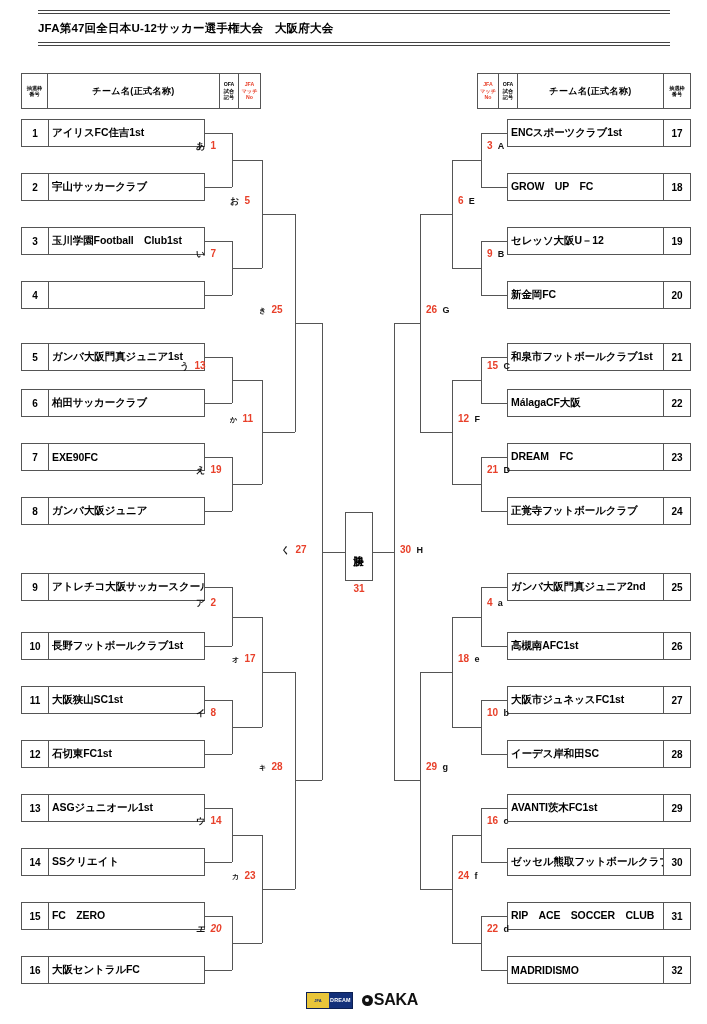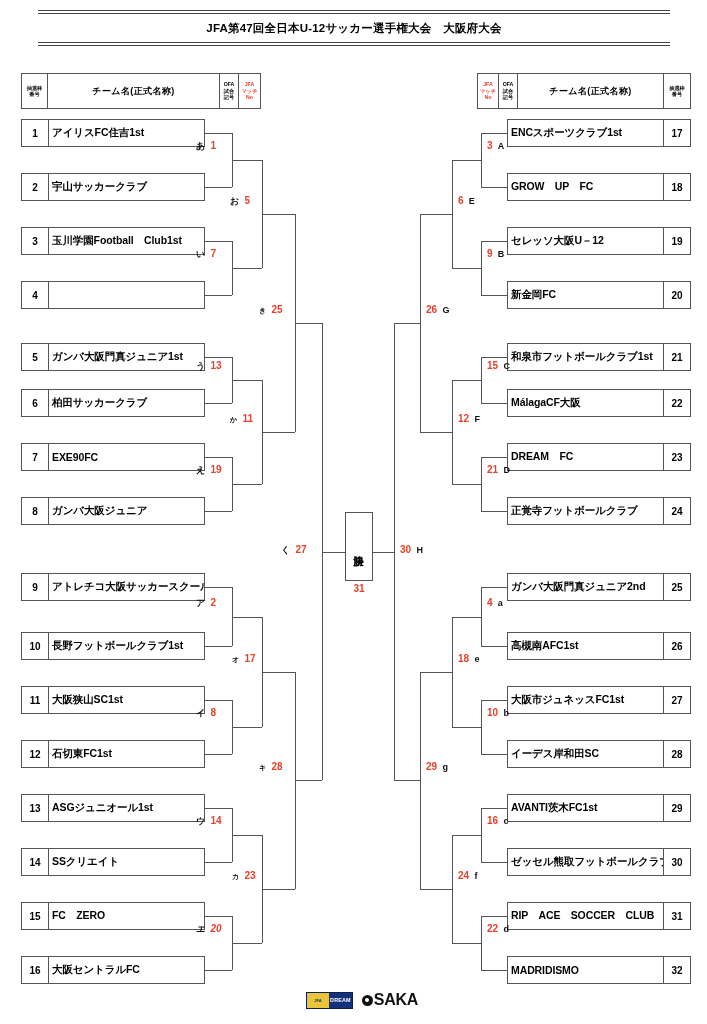--- a/index.html
+++ b/index.html
@@ -3,21 +3,21 @@
 <meta charset="utf-8">
 <style>
   html,body{margin:0;padding:0;background:#ffffff;}
   body{width:707px;height:1024px;position:relative;overflow:hidden;
        font-family:"Liberation Sans","DejaVu Sans",sans-serif;color:#000;}
 
   
   .title-wrap{position:absolute;left:38px;top:10px;width:632px;}
   .rule{border-top:1px solid #444;border-bottom:1px solid #444;height:2px;background:#fff;}
   .rule.top{margin-bottom:0;}
-  .title-txt{text-align:center;font-size:11.5px;font-weight:bold;letter-spacing:.2px;
+  .title-txt{text-align:left;font-size:11.5px;font-weight:bold;letter-spacing:.2px;
              padding:7px 0 6px;white-space:nowrap;}
 
   
   .hdr{position:absolute;height:36px;border:1px solid #555;box-sizing:border-box;display:flex;background:#fff;}
   .hdr .cell{border-right:1px solid #555;box-sizing:border-box;display:flex;align-items:center;
              justify-content:center;text-align:center;font-size:5.2px;line-height:1.22;font-weight:bold;}
   .hdr .cell:last-child{border-right:none;}
   .hdr .cell.big{font-size:9px;font-weight:bold;letter-spacing:.4px;}
   .hdr .cell.red{color:#e8402a;}
   #hdr-left{left:21px;top:73px;width:240px;}
@@ -174,21 +174,21 @@
     <div class="ln h" style="left: 205px; top: 187px; width: 27px;"></div>
     <div class="ln v" style="left: 232px; top: 133px; height: 54px;"></div>
     <div class="lbl" style="left: 196px; top: 141px;"><span class="jp">あ</span>&nbsp;&nbsp;<span class="no">1</span></div>
     <div class="ln h" style="left: 205px; top: 241px; width: 27px;"></div>
     <div class="ln h" style="left: 205px; top: 295px; width: 27px;"></div>
     <div class="ln v" style="left: 232px; top: 241px; height: 54px;"></div>
     <div class="lbl" style="left: 196px; top: 249px;"><span class="jp">い</span>&nbsp;&nbsp;<span class="no">7</span></div>
     <div class="ln h" style="left: 205px; top: 357px; width: 27px;"></div>
     <div class="ln h" style="left: 205px; top: 403px; width: 27px;"></div>
     <div class="ln v" style="left: 232px; top: 357px; height: 46px;"></div>
-    <div class="lbl" style="left: 196px; top: 361px; text-align: right;"><span class="jp">う</span>&nbsp;&nbsp;<span class="no">13</span></div>
+    <div class="lbl" style="left: 180px; top: 361px; text-align: right;"><span class="jp">う</span>&nbsp;&nbsp;<span class="no">13</span></div>
     <div class="ln h" style="left: 205px; top: 457px; width: 27px;"></div>
     <div class="ln h" style="left: 205px; top: 511px; width: 27px;"></div>
     <div class="ln v" style="left: 232px; top: 457px; height: 54px;"></div>
     <div class="lbl" style="left: 196px; top: 465px;"><span class="jp">え</span>&nbsp;&nbsp;<span class="no">19</span></div>
     <div class="ln h" style="left: 205px; top: 587px; width: 27px;"></div>
     <div class="ln h" style="left: 205px; top: 646px; width: 27px;"></div>
     <div class="ln v" style="left: 232px; top: 587px; height: 59px;"></div>
     <div class="lbl" style="left: 196px; top: 597.5px;"><span class="jp">ア</span>&nbsp;&nbsp;<span class="no">2</span></div>
     <div class="ln h" style="left: 205px; top: 700px; width: 27px;"></div>
     <div class="ln h" style="left: 205px; top: 754px; width: 27px;"></div>

